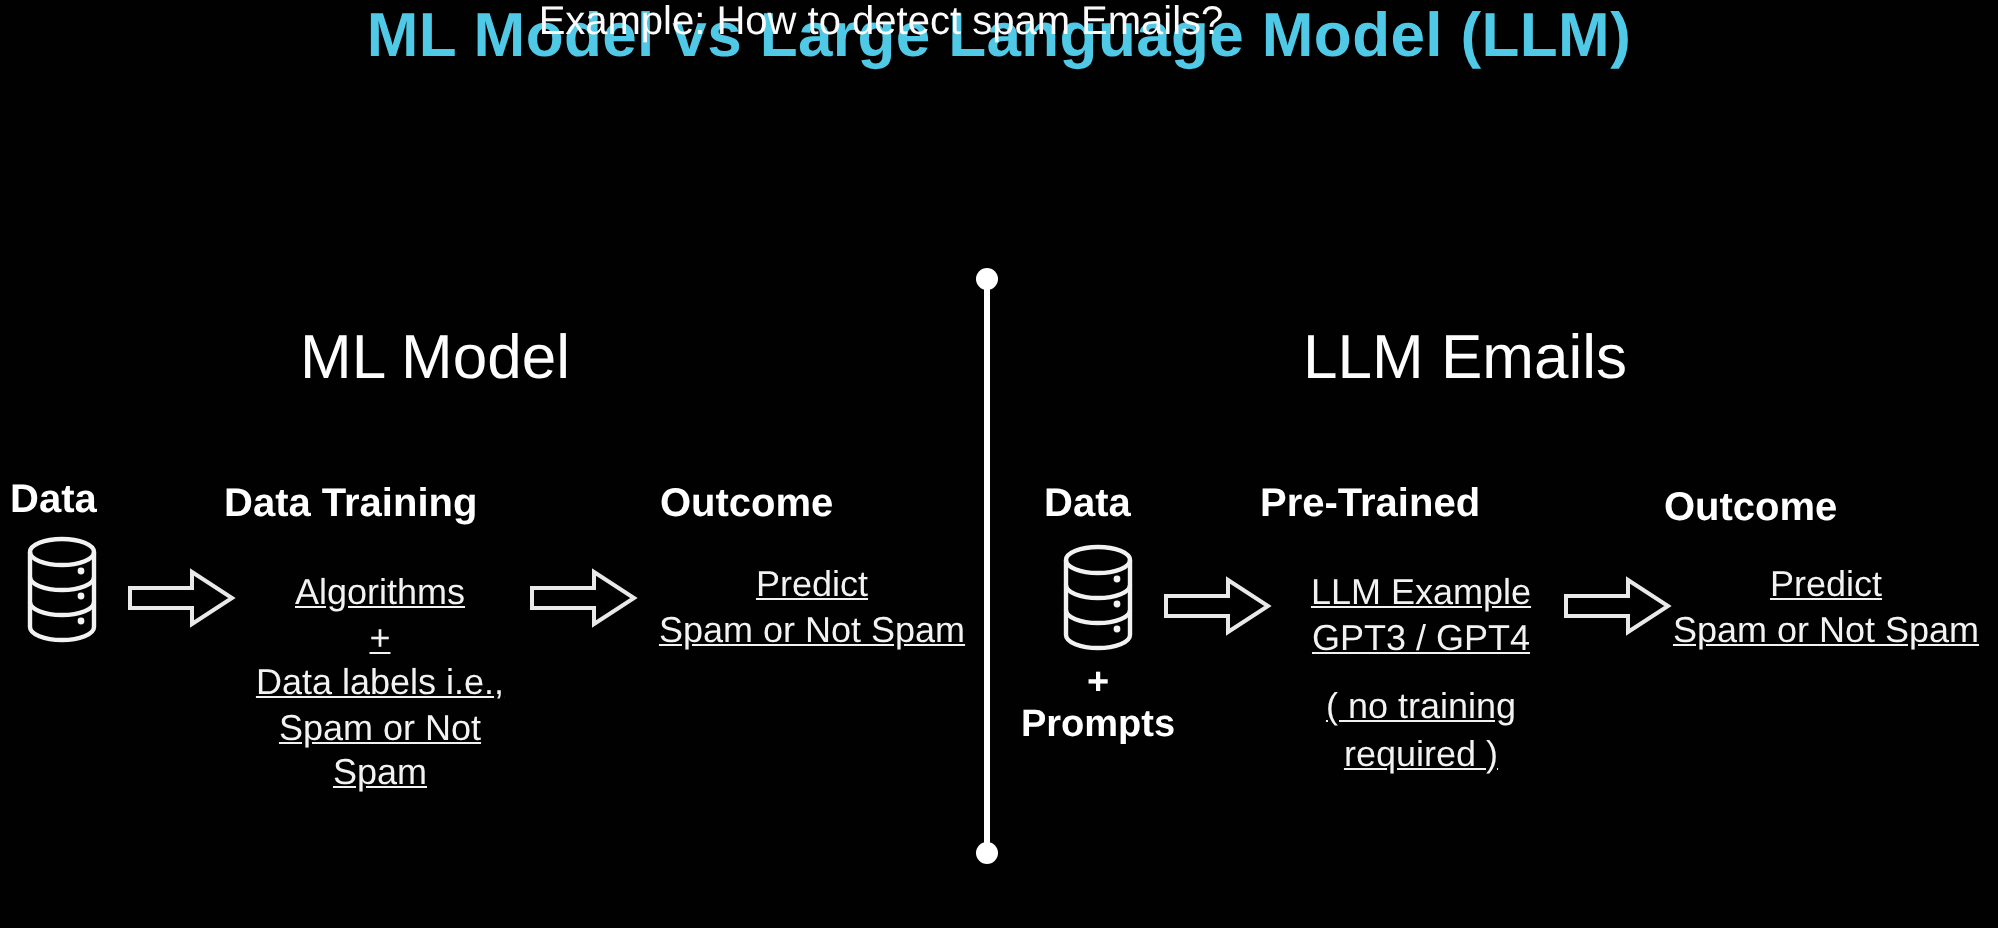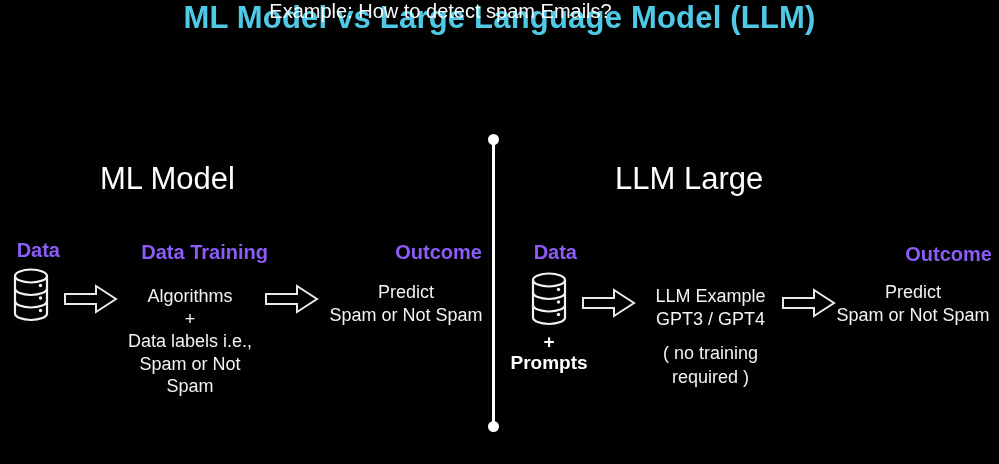--- a/index.html
+++ b/index.html
@@ -32,34 +32,35 @@
     left: 0; top: 85; width: 881px;
     font-size: 20px;
     font-weight: 400;
     color: #fafafa;
     text-align: center;
   }
   .section-heading {
     font-size: 31px;
     font-weight: 400;
     color: #fdfdfd;
-    text-align: left;
+    text-align: center;
   }
   .col-header {
     font-size: 20px;
     font-weight: 700;
-    color: #8b5cf6;
-    text-align: right;
+    color: #ffffff;
+    text-align: left;
   }
   .col-body {
     font-size: 18px;
     font-weight: 400;
     line-height: 22.5px;
     color: #f2f2f2;
     text-align: center;
+    text-decoration: underline;
   }
   .plus-prompts {
     font-size: 19px;
     font-weight: 700;
     line-height: 21px;
     color: #ffffff;
     text-align: center;
   }
 
   .divider-line {
@@ -122,21 +123,21 @@
   <span class="abs" style="left:265px; top:283px;">
     <svg width="54" height="32" viewBox="0 0 54 32">
       <polygon points="1,11 32,11 32,3 52,16 32,29 32,21 1,21" fill="#000" stroke="#e9e9e9" stroke-width="2"></polygon>
     </svg>
   </span>
 
   <div class="abs col-header" style="left:330px; top:241px; width:152px;">Outcome</div>
   <div class="abs col-body pre" style="left:320px; top:281px; width:172px;">Predict
 Spam or Not Spam</div>
 
-  <div class="abs section-heading" style="left:615px; top:161px; width:235px;">LLM Large</div>
+  <div class="abs section-heading" style="left:615px; top:161px; width:235px;">LLM Emails</div>
 
   <div class="abs col-header" style="left:522px; top:241px; width:55px;">Data</div>
 
   <span class="abs" style="left:530px; top:272px;">
     <svg width="38" height="54" viewBox="0 0 38 54" fill="none">
       <ellipse cx="19" cy="8" rx="16" ry="6.5" stroke="#f2f2f2" stroke-width="2.2"></ellipse>
       <path d="M3 8 L3 45.5 A16 6.5 0 0 0 35 45.5 L35 8" stroke="#f2f2f2" stroke-width="2.2"></path>
       <path d="M3 20.5 A16 6.5 0 0 0 35 20.5" stroke="#f2f2f2" stroke-width="2.2"></path>
       <path d="M3 33 A16 6.5 0 0 0 35 33" stroke="#f2f2f2" stroke-width="2.2"></path>
       <circle cx="28.5" cy="17.5" r="1.7" fill="#f2f2f2"></circle>
@@ -147,20 +148,21 @@
 
   <div class="abs plus-prompts pre" style="left:509px; top:331px; width:80px;">+
 Prompts</div>
 
   <span class="abs" style="left:582px; top:287px;">
     <svg width="54" height="32" viewBox="0 0 54 32">
       <polygon points="1,11 32,11 32,3 52,16 32,29 32,21 1,21" fill="#000" stroke="#e9e9e9" stroke-width="2"></polygon>
     </svg>
   </span>
 
+  <div class="abs col-header" style="left:630px; top:241px; width:150px;">Pre-Trained</div>
   <div class="abs col-body pre" style="left:628px; top:285px; width:165px;">LLM Example
 GPT3 / GPT4</div>
   <div class="abs col-body pre" style="left:628px; top:342px; width:165px; line-height:23.5px;">( no training
 required )</div>
 
   <span class="abs" style="left:782px; top:287px;">
     <svg width="54" height="32" viewBox="0 0 54 32">
       <polygon points="1,11 32,11 32,3 52,16 32,29 32,21 1,21" fill="#000" stroke="#e9e9e9" stroke-width="2"></polygon>
     </svg>
   </span>

